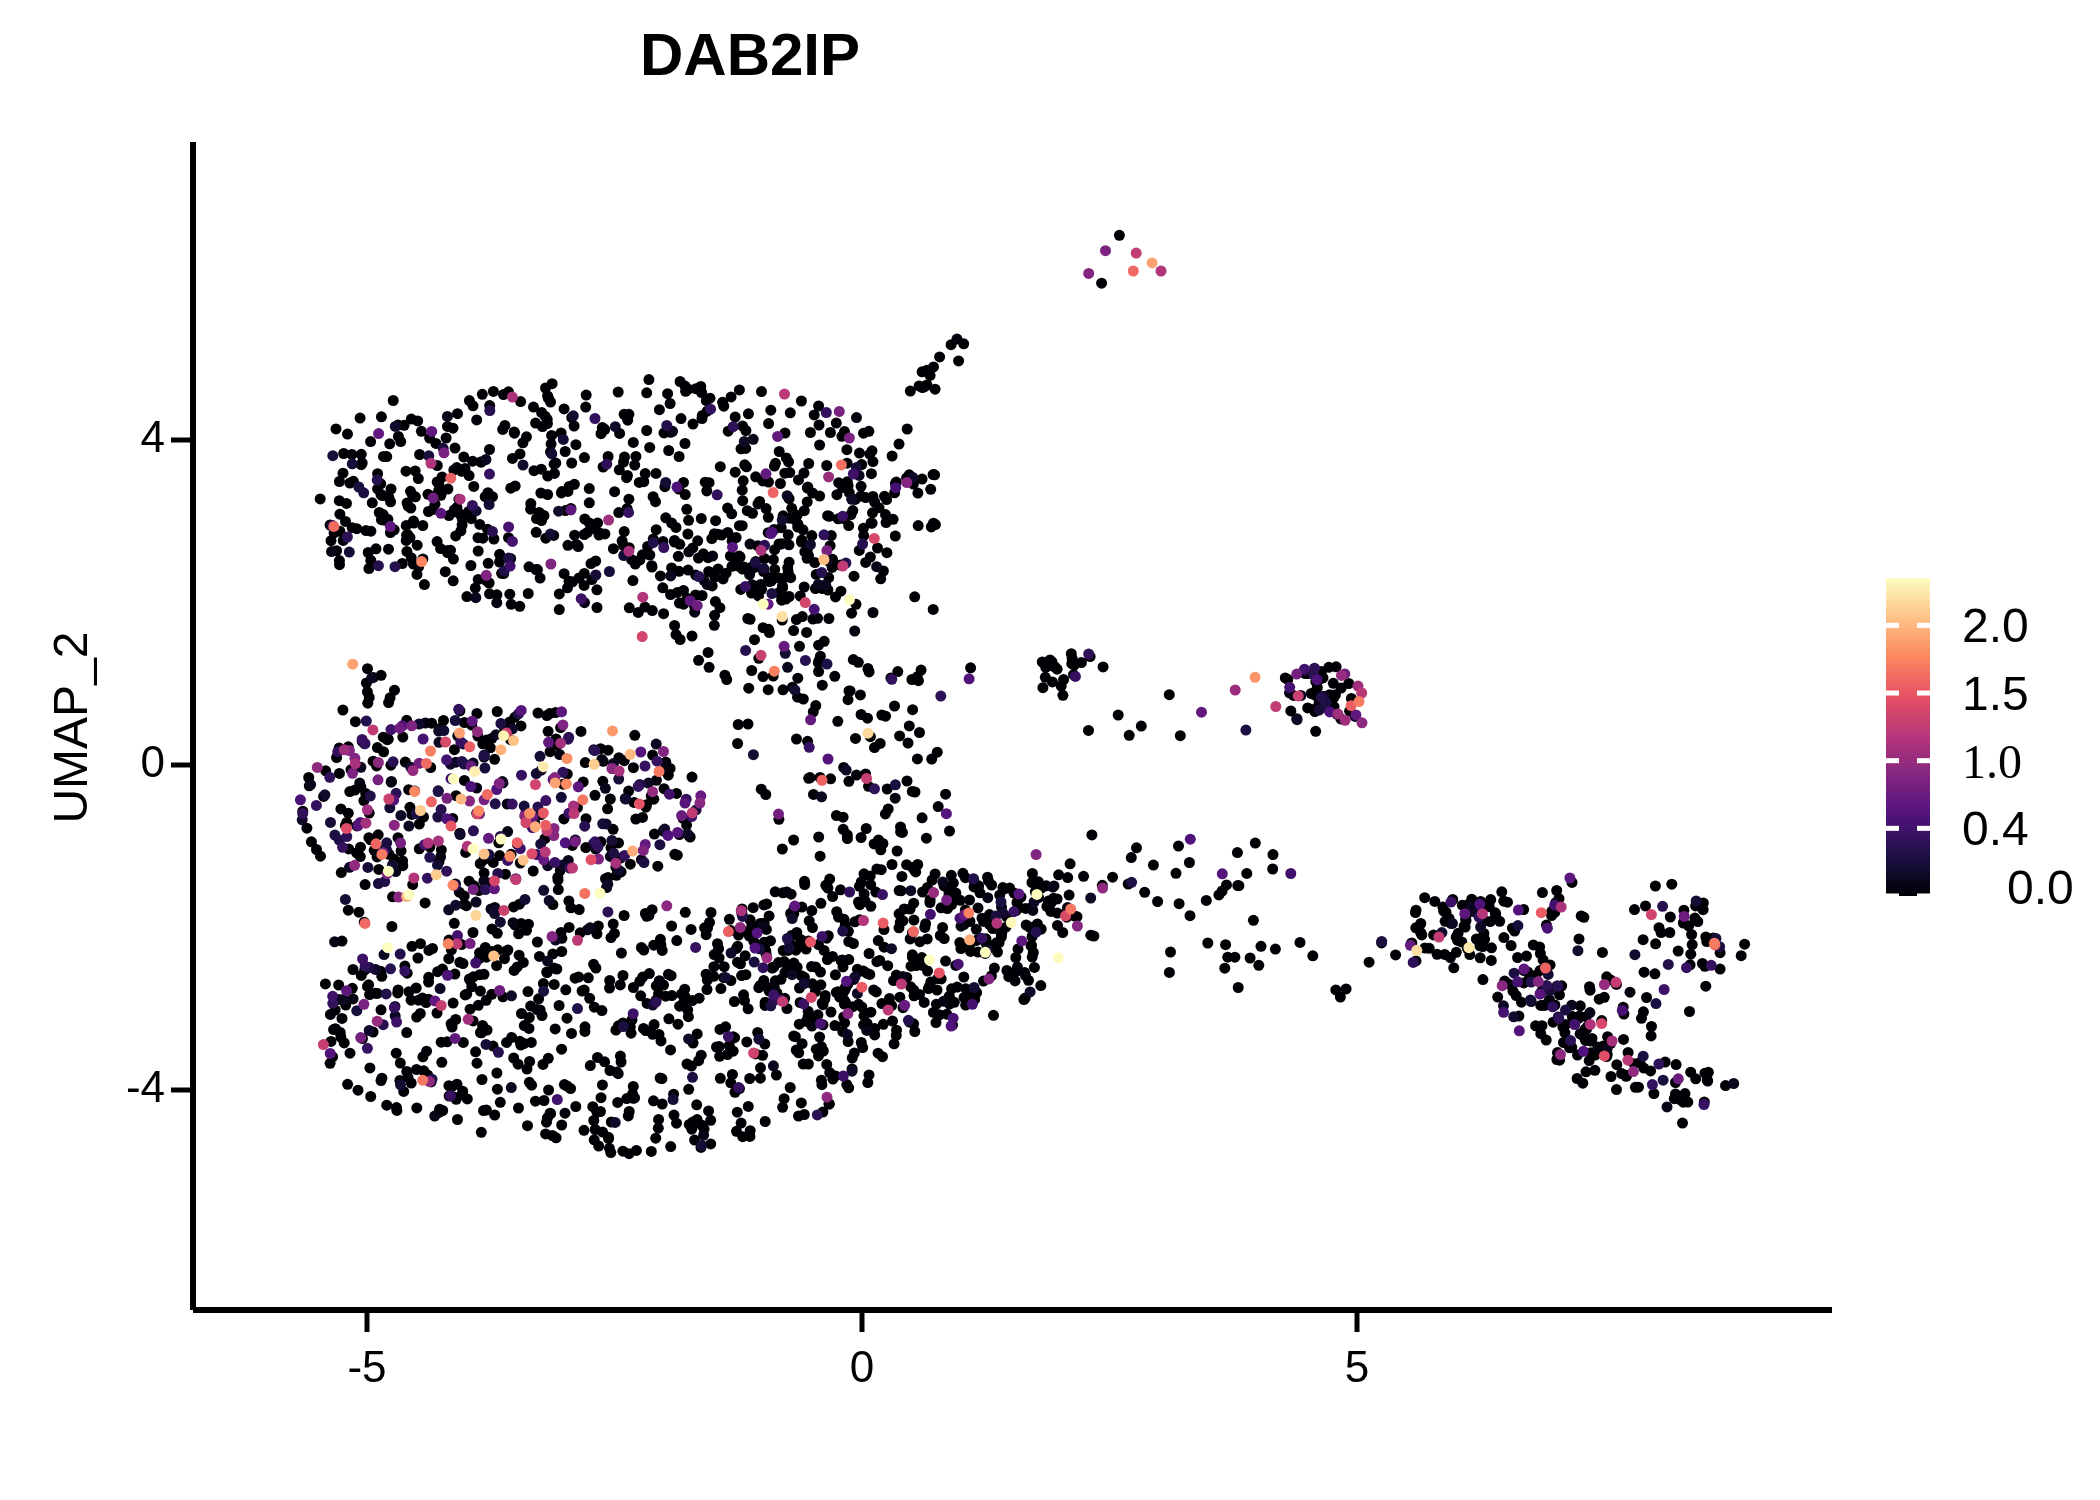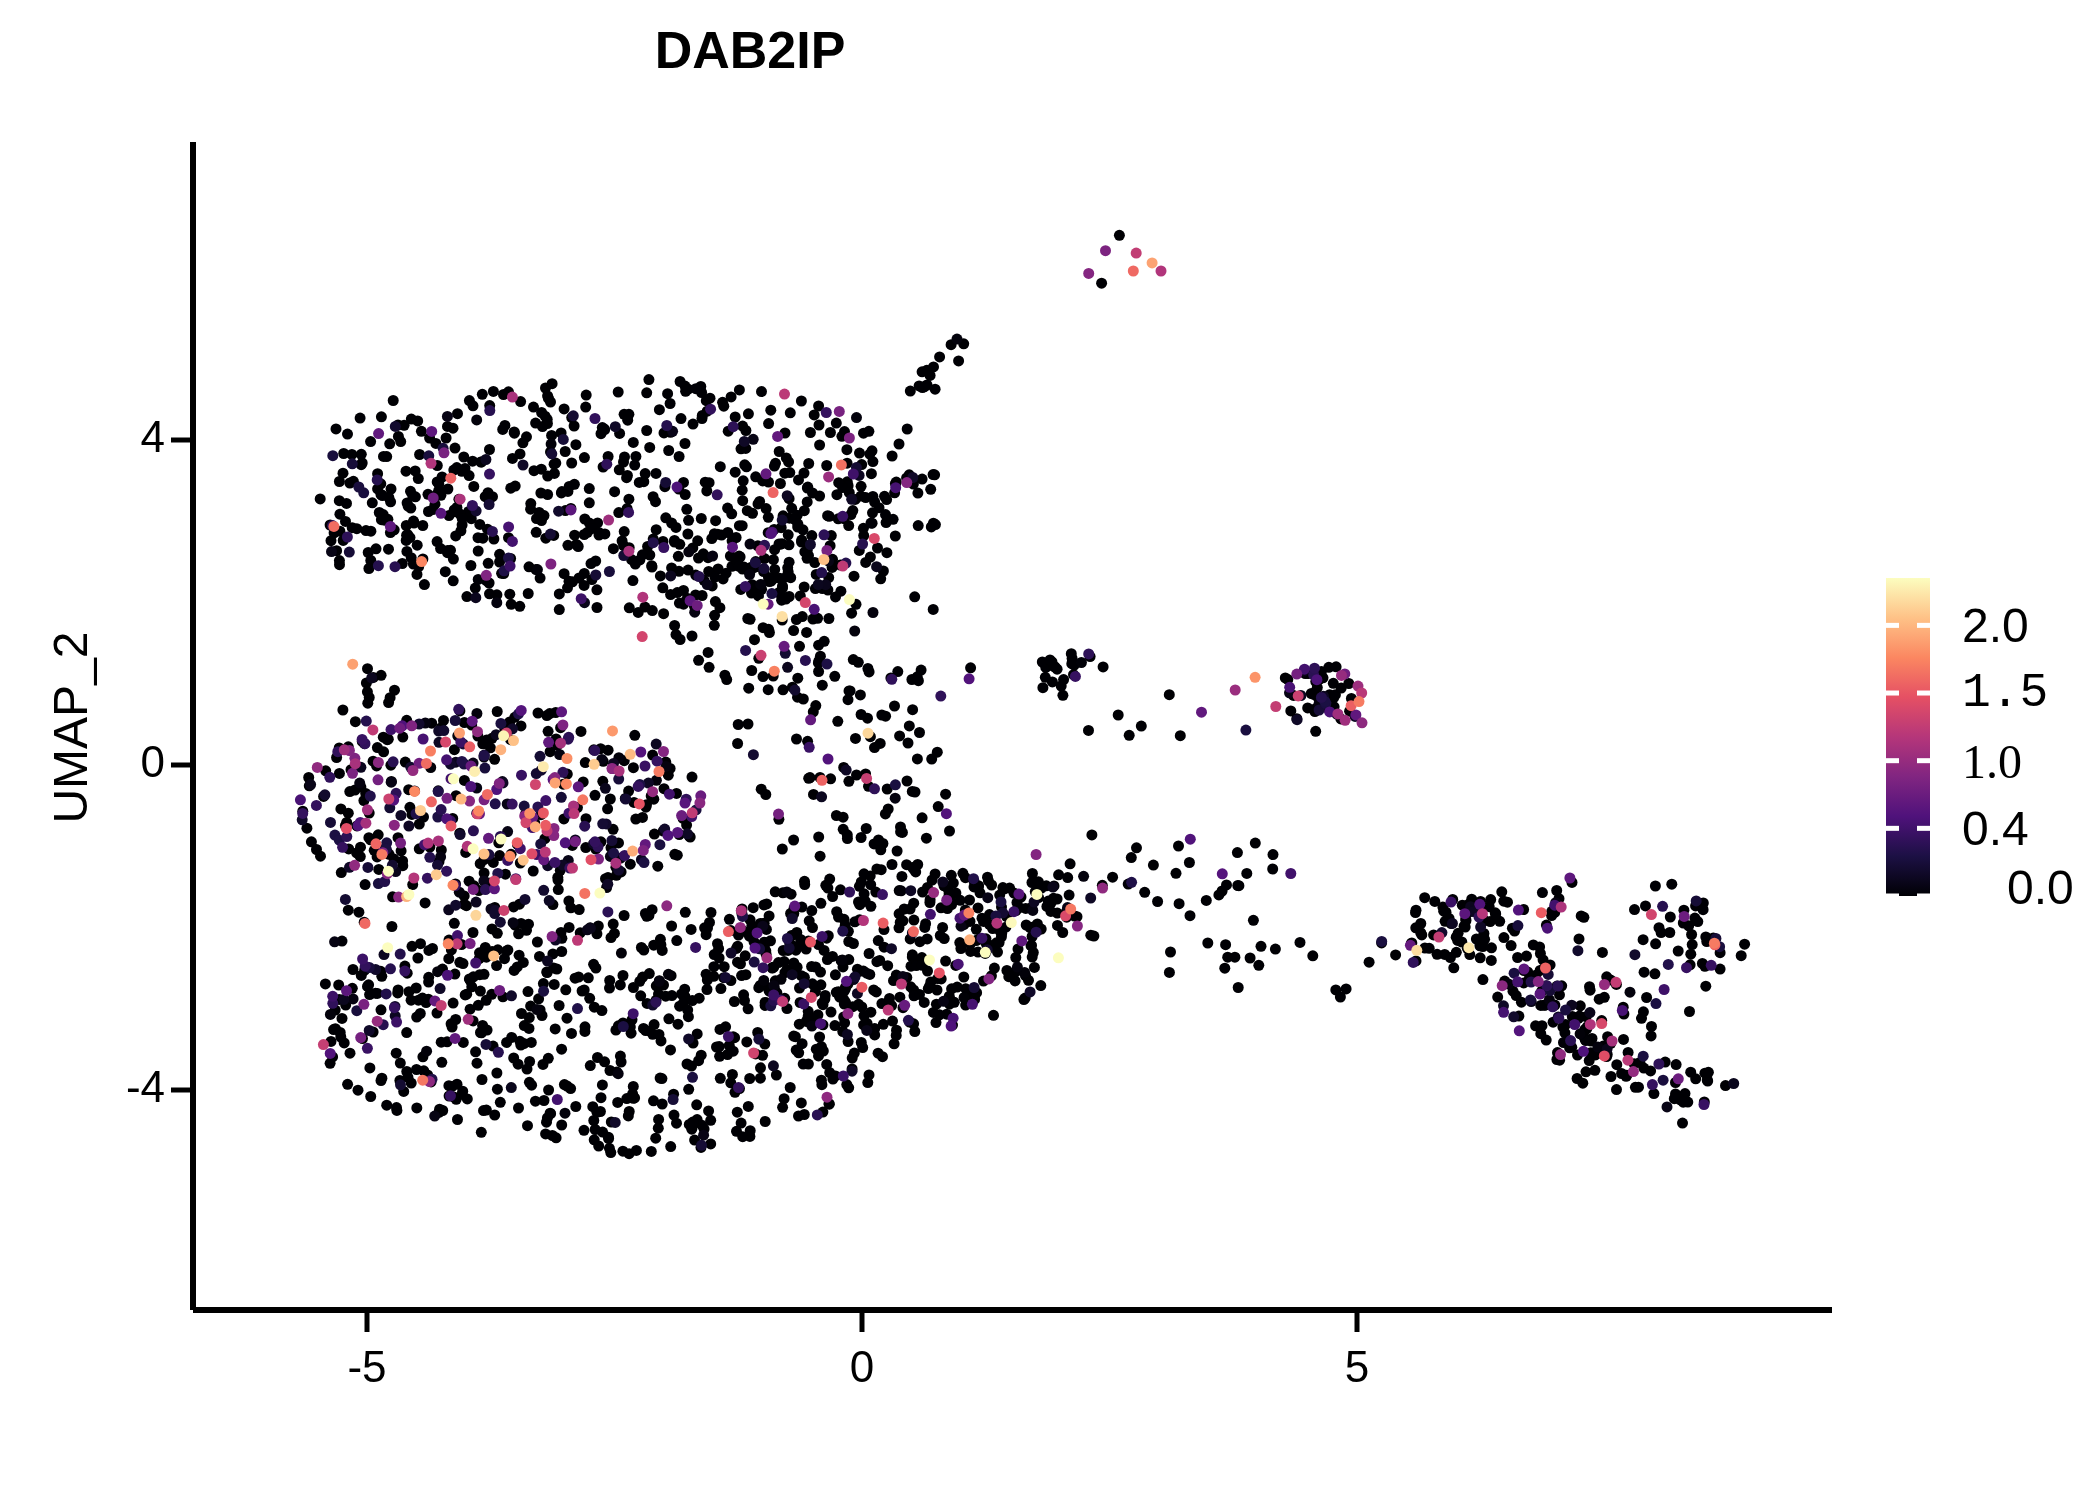--- a/index.html
+++ b/index.html
@@ -21,21 +21,21 @@
     width: 2100px;
     height: 1500px;
     background: #ffffff;
   }
   #plot-title {
     position: absolute;
     left: 0;
     top: 20px;
     width: 1500px;
     text-align: center;
-    font-size: 52px;
+    font-size: 60px;
     font-weight: bold;
     color: #000000;
     letter-spacing: 0px;
     font-family: "Liberation Sans", sans-serif;
   }
   .axis-title {
     position: absolute;
     color: #000000;
     font-size: 48px;
     font-family: "Liberation Sans", sans-serif;
@@ -3105,19 +3105,19 @@
       <div class="tick-label xtick-label" style="left: 802px; top: 1342px;">0</div>
       <div class="tick-label xtick-label" style="left: 1297px; top: 1342px;">5</div>
     </div>
   <div id="ytick-labels">
       <div class="tick-label ytick-label" style="left: 45px; top: 412px;">4</div>
       <div class="tick-label ytick-label" style="left: 45px; top: 737px;">0</div>
       <div class="tick-label ytick-label" style="left: 45px; top: 1062px;">-4</div>
     </div>
   <div id="legend-labels">
       <div class="legend-label" style="left: 1962px; top: 598.362px;">2.0</div>
-      <div class="legend-label" style="left: 1962px; top: 666.021px; font-family: Liberation Mono, monospace;">1.5</div>
+      <div class="legend-label" style="left: 1962px; top: 666.021px;">1.5</div>
       <div class="legend-label" style="left: 1962px; top: 733.681px; font-family: Liberation Serif, serif;">1.0</div>
       <div class="legend-label" style="left: 1962px; top: 801.34px;">0.4</div>
       <div class="legend-label" style="left: 1962px; top: 860px; margin-left: 45px;">0.0</div>
     </div>
 
 </div>
 
 </body></html>

